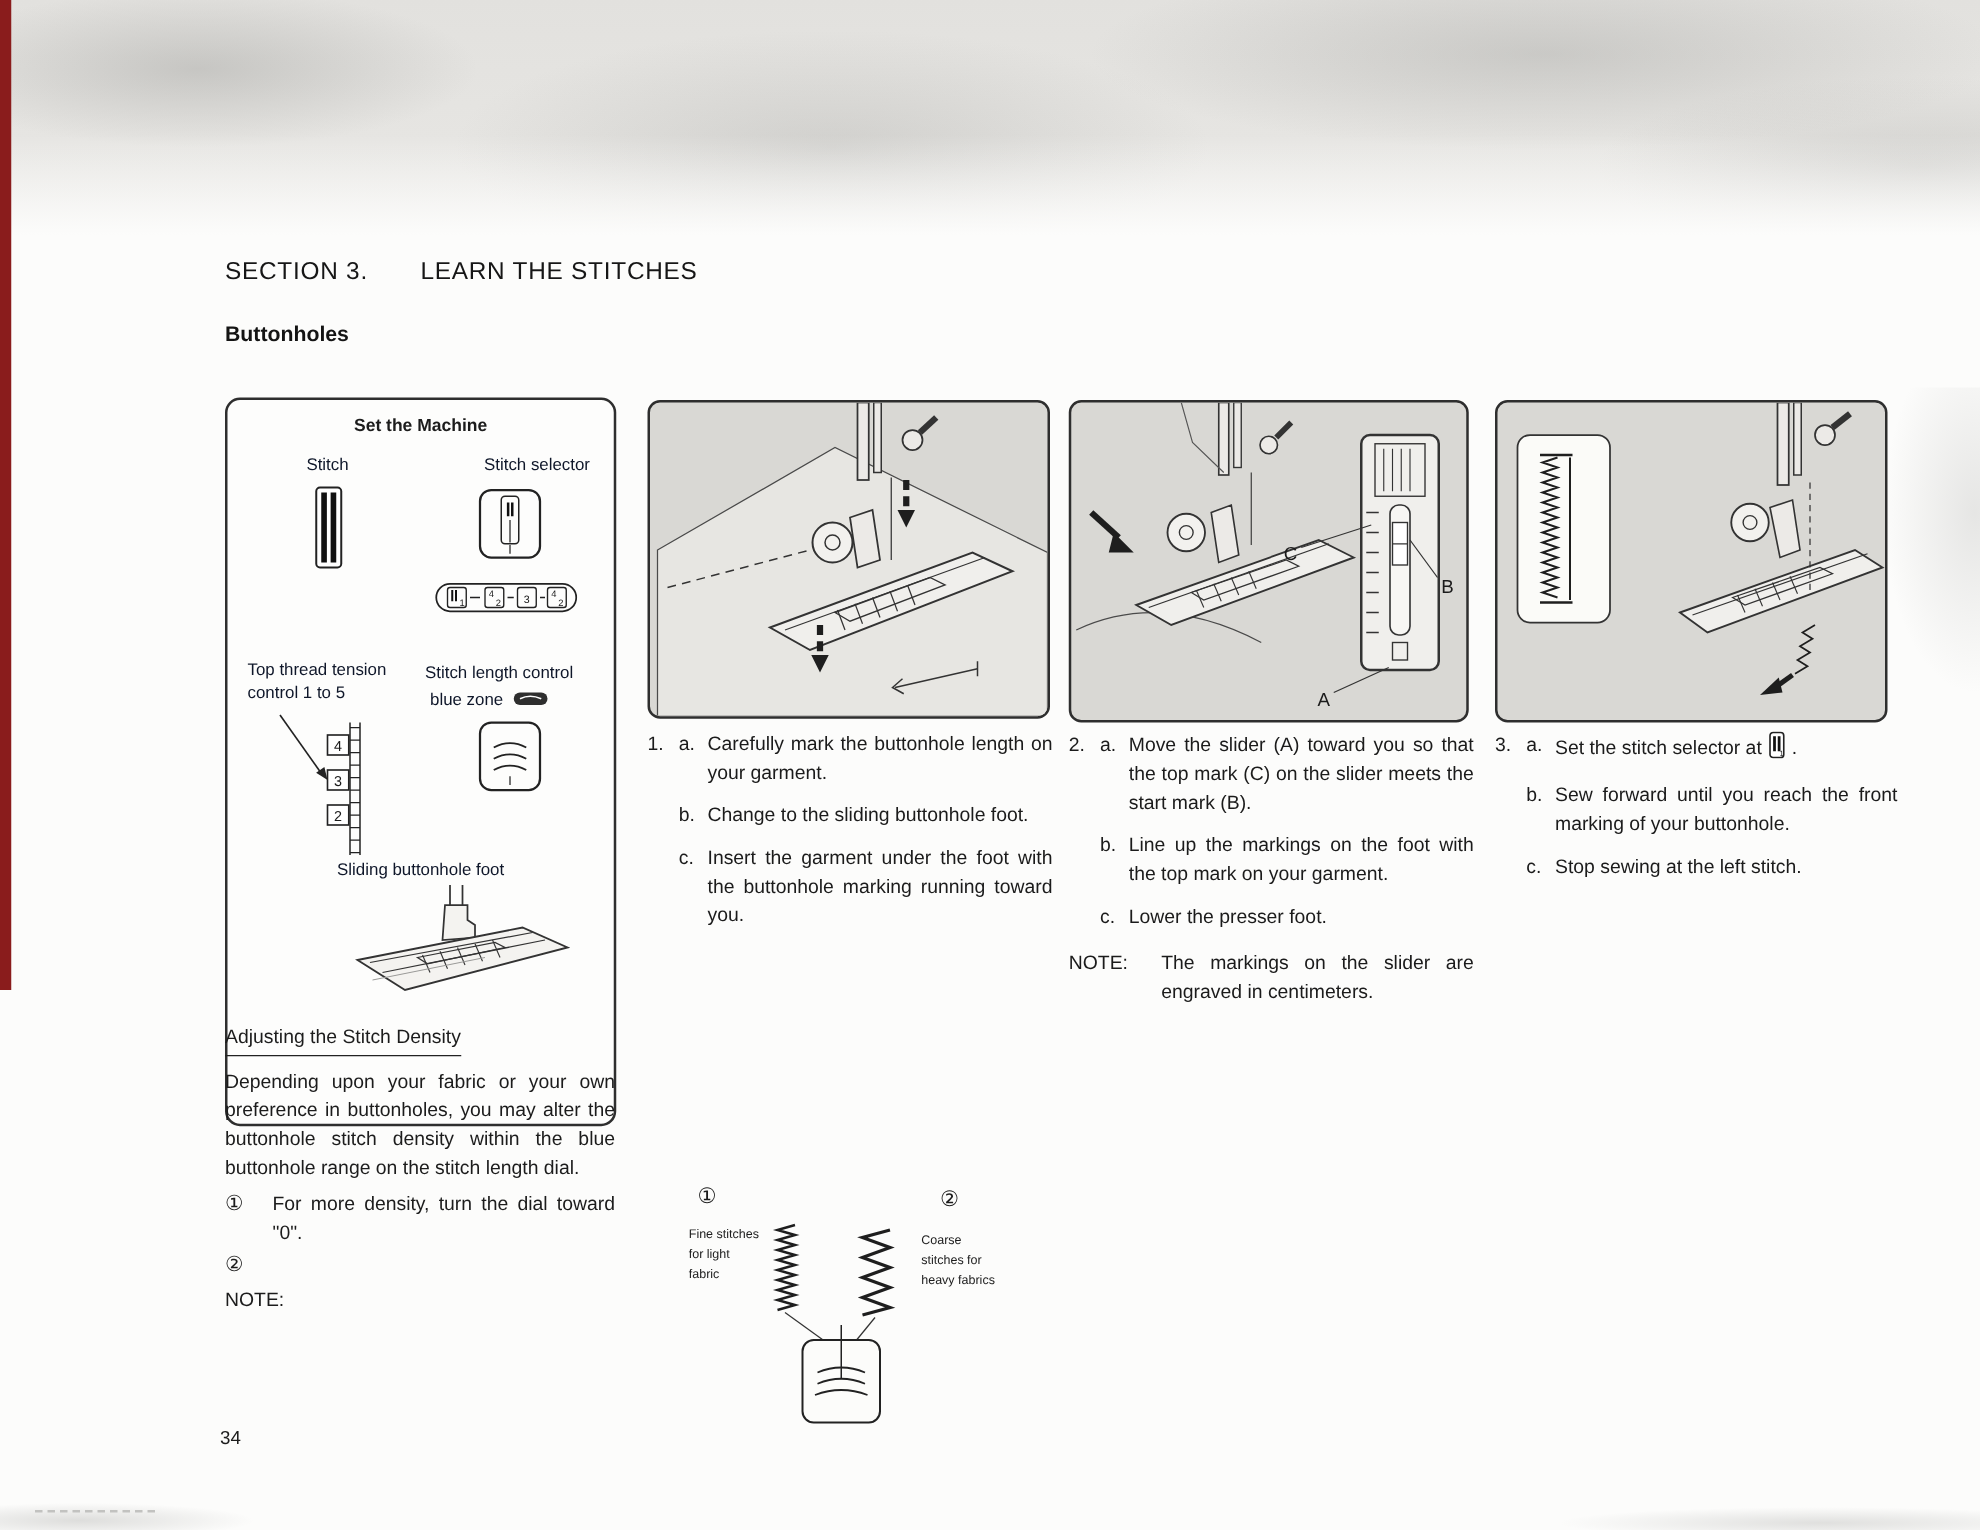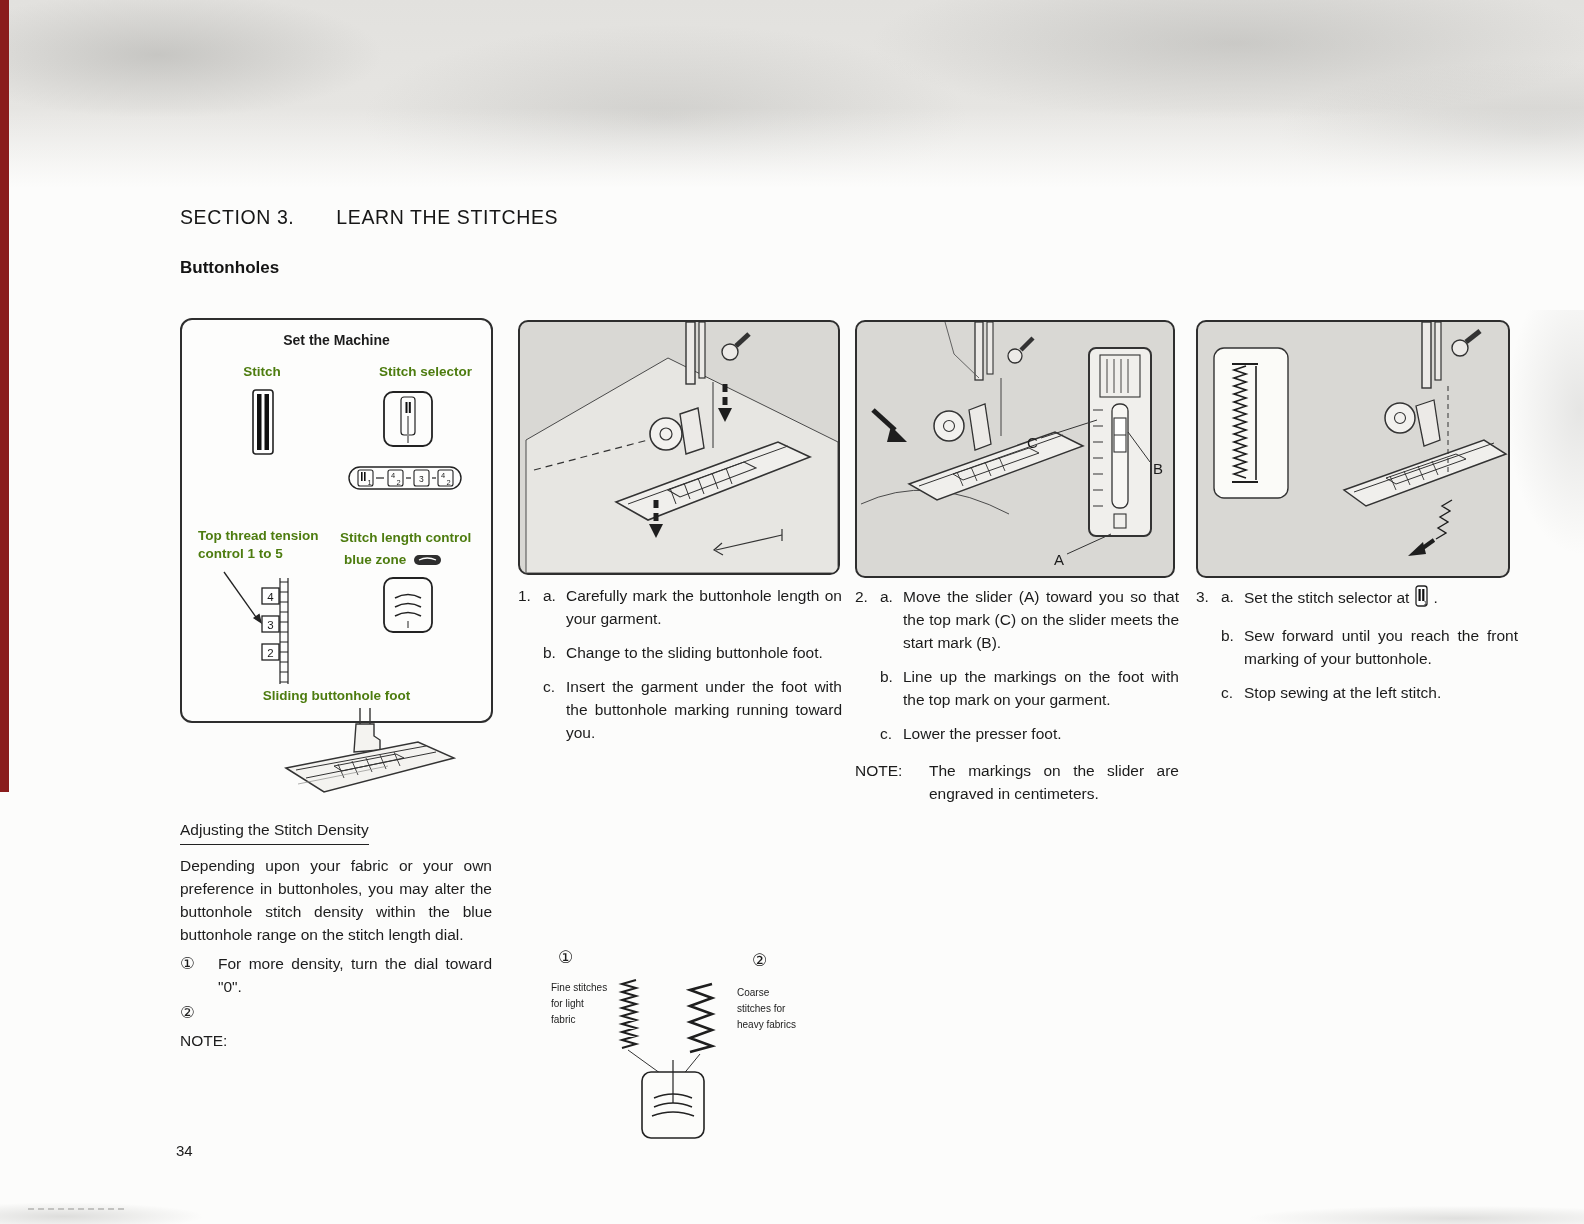--- a/index.html
+++ b/index.html
@@ -22,26 +22,26 @@
       radial-gradient(ellipse 200px 20px at 4% 80%, rgba(150,150,147,.30), transparent 70%),
       radial-gradient(ellipse 300px 18px at 92% 85%, rgba(150,150,147,.28), transparent 70%);}
   .red-strip{left:0;top:0;width:9px;height:792px;background:#8a1c1c;}
   .bottom-dash{left:28px;top:1208px;width:96px;border-top:2px dashed #c2c2c0;}
   
   .section-title{left:180px;top:206px;display:flex;gap:42px;font-size:19.5px;letter-spacing:.6px;color:#161616;}
   .subtitle{left:180px;top:258px;font-size:17px;font-weight:bold;color:#141414;}
   
   .panel{position:absolute;border:2px solid #2e2e2e;border-radius:12px;box-sizing:border-box;}
   .panel.gray{background:#d9d8d4;overflow:hidden;border-radius:10px;}
-  #panel1{left:180px;top:318px;width:313px;height:405px;background:#fdfdfc;}
+  #panel1{left:180px;top:318px;width:313px;height:583px;background:#fdfdfc;}
   #panel2{left:518px;top:320px;width:322px;height:255px;}
   #panel3{left:855px;top:320px;width:320px;height:258px;}
   #panel4{left:1196px;top:320px;width:314px;height:258px;}
   .p1-title{left:0;top:12px;width:100%;text-align:center;font-size:14px;font-weight:bold;}
-  .p1-label{font-size:13.5px;color:#4d7c0f;font-weight:bold;}
+  .p1-label{font-size:13.5px;color:#0f172a;}
   
   .instr{position:absolute;font-size:15.5px;line-height:23px;color:#1b1b1b;}
   .group{display:flex;}
   .gnum{width:25px;flex:none;}
   .gsteps{flex:1;min-width:0;}
   .step{display:flex;margin-bottom:11px;}
   .sletter{width:23px;flex:none;}
   .stext{flex:1;text-align:justify;}
   .noterow{display:flex;margin-top:3px;}
   .notelabel{width:74px;flex:none;}
@@ -112,21 +112,21 @@
       <text x="43" y="15.5" font-size="7.5">4</text>
       <text x="48.5" y="22.5" font-size="7.5">2</text>
       <text x="71" y="20" font-size="8.5">3</text>
       <text x="93" y="15.5" font-size="7.5">4</text>
       <text x="98.5" y="22.5" font-size="7.5">2</text>
     </svg>
 
     <div class="abs p1-label" style="left:16px;top:208px;white-space:nowrap;">Top thread tension</div>
     <div class="abs p1-label" style="left:16px;top:226px;white-space:nowrap;">control 1 to 5</div>
     <div class="abs p1-label" style="left:158px;top:210px;white-space:nowrap;">Stitch length control</div>
-    <div class="abs" style="left:162px;top:232px;display:flex;align-items:flex-end;gap:7px;">
+    <div class="abs" style="left:162px;top:232px;display:flex;align-items:flex-start;gap:7px;">
       <span class="p1-label">blue zone</span>
       <svg viewBox="0 0 30 14" width="30" height="14">
         <rect x="1" y="2" width="27" height="10" rx="5" fill="#2e2e2e"></rect>
         <path d="M6,7 Q14,3 23,7" fill="none" stroke="#fff" stroke-width="1.3"></path>
       </svg>
     </div>
 
     <svg class="abs" style="left:36px;top:246px;" viewBox="0 0 100 130" width="100" height="130">
       <line x1="6" y1="6" x2="40" y2="54" stroke="#222" stroke-width="1.3"></line>
       <polygon points="44,58 34.9,52.1 41.5,47.5" fill="#222"></polygon>

